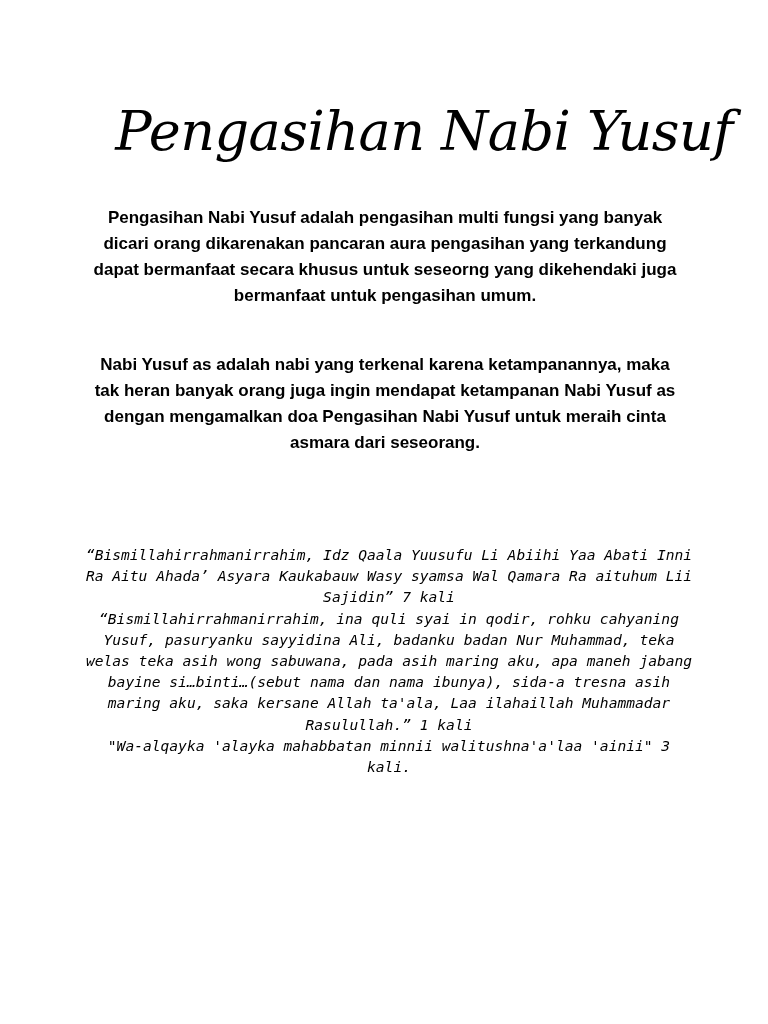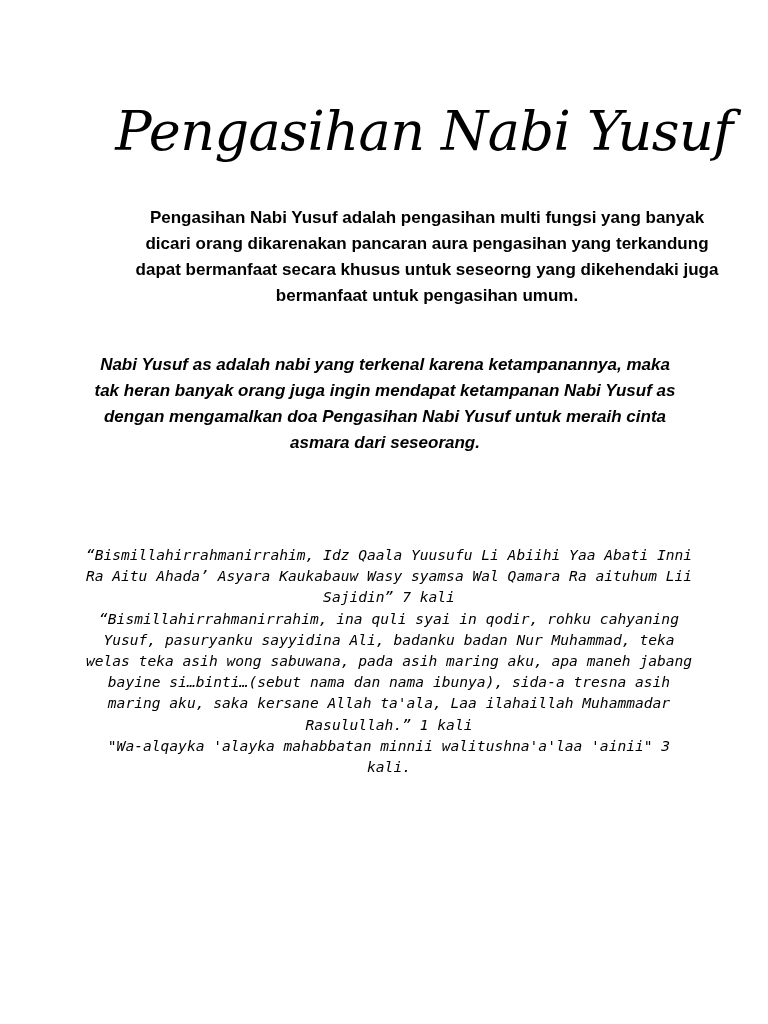--- a/index.html
+++ b/index.html
@@ -39,22 +39,22 @@
       position: absolute;
       left: 90px;
       width: 590px;
       text-align: center;
       font-family: "Liberation Sans", sans-serif;
       font-weight: bold;
       font-size: 17px;
       line-height: 26px;
       margin: 0;
     }
-    .p1 { top: 205px; margin-left: 42px; }
-    .p2 { top: 352px; font-style: italic; }
+    .p1 { top: 205px; }
+    .p2 { top: 352px; }
     .intro {
       position: absolute;
       top: 497px;
       left: 80px;
       width: 610px;
       text-align: center;
       font-family: "Liberation Serif", serif;
       font-weight: bold;
       font-size: 18px;
       line-height: 26px;

